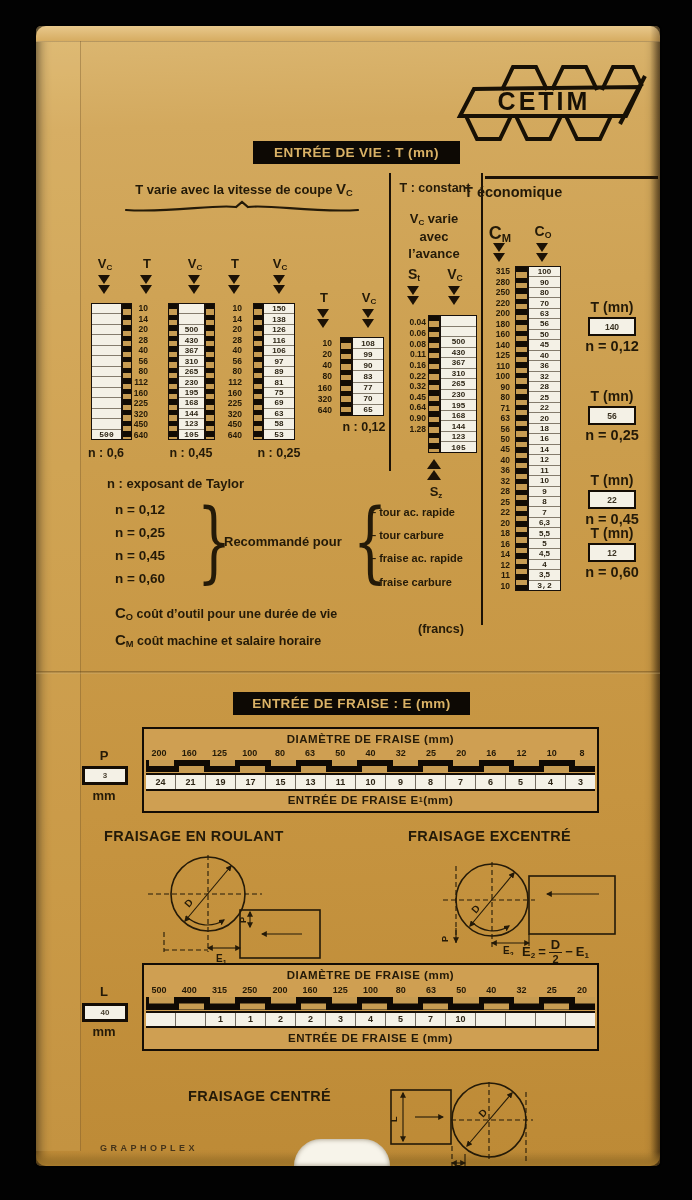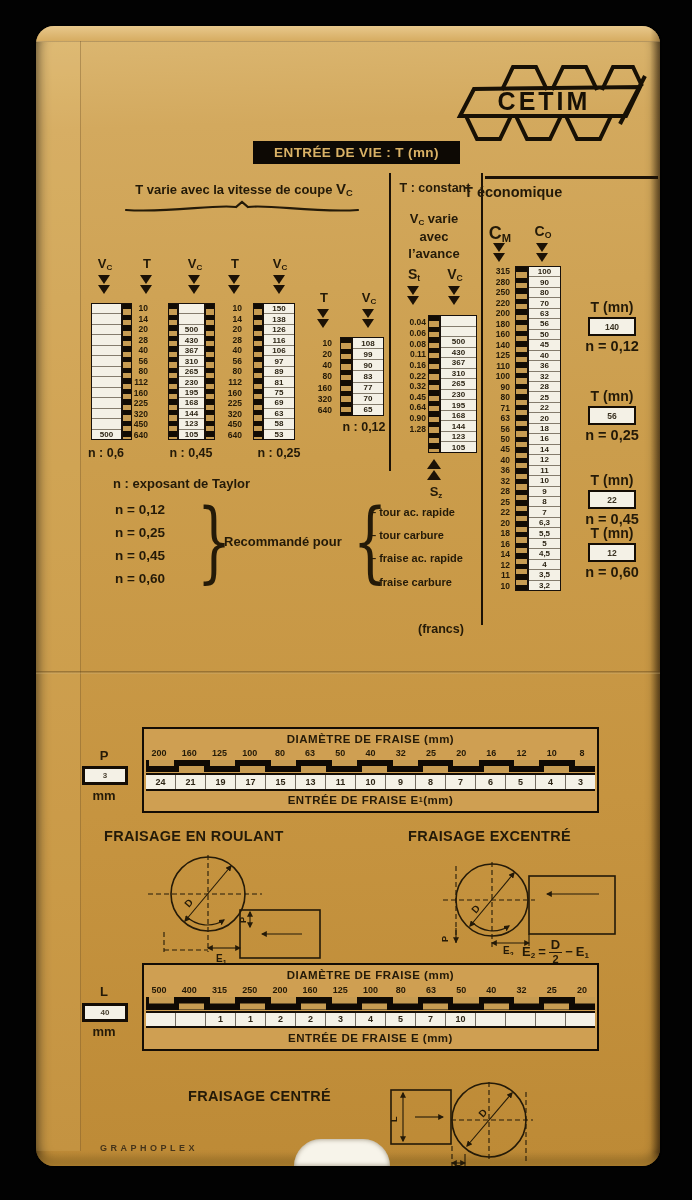--- a/index.html
+++ b/index.html
@@ -1,18 +1,18 @@
 <!DOCTYPE html>
 <html><head>
 <meta charset="utf-8">
 <style>
   html,body{margin:0;padding:0;background:#000;}
   .stage{position:relative;width:692px;height:1200px;background:#020202;overflow:hidden;
          font-family:"Liberation Sans",sans-serif;color:#241a08;}
-  .card{position:absolute;left:36px;top:26px;width:624px;height:1140px;border-radius:18px;
+  .card{position:absolute;left:36px;top:26px;width:624px;height:1140px;border-radius:5px;
         background:linear-gradient(178deg,#dcb873 0%,#d3a95e 9%,#cb9d4c 38%,#c69440 68%,#bd8a36 100%);
         box-shadow:0 0 14px rgba(0,0,0,.9) inset,0 0 2px #000;overflow:hidden;}
   .top-strip{position:absolute;left:0;top:0;width:100%;height:15px;border-radius:10px 10px 0 0;
         background:linear-gradient(180deg,#e8c88c,#d6ac61);border-bottom:1px solid rgba(90,60,15,.35);}
   .left-strip{position:absolute;left:0;top:15px;width:44px;height:1110px;
         background:rgba(255,225,160,.10);border-right:1px solid rgba(80,50,12,.30);}
   .right-shade{position:absolute;right:0;top:0;width:10px;height:100%;
         background:linear-gradient(90deg,rgba(0,0,0,0),rgba(40,20,0,.35));}
   .bottom-strip{position:absolute;left:0;bottom:0;width:100%;height:14px;border-radius:0 0 10px 10px;
         background:linear-gradient(0deg,#a87b2c,rgba(168,123,44,0));}
@@ -24,21 +24,21 @@
   
   .schead{font-weight:bold;font-size:13px;text-align:center;}
   .arr{width:0;height:0;border-left:6px solid transparent;border-right:6px solid transparent;
        border-top:9px solid #1c1206;margin:1px auto 0;}
   .uarr{width:0;height:0;border-left:7px solid transparent;border-right:7px solid transparent;
        border-bottom:10px solid #1c1206;margin:1px auto 0;}
   
   .window{background:#f4f1e6;border:1.5px solid #17100a;display:flex;flex-direction:column;box-sizing:border-box;}
   .window .cell{flex:1;display:flex;align-items:center;justify-content:center;
        font-size:8px;font-weight:bold;color:#2c2414;border-bottom:1px solid rgba(40,28,10,.55);}
-  .window .cell:last-child{border-bottom:none;}
+  .window .cell:last-child{border-bottom:none;font-family:Liberation Mono, monospace;}
   .checker{background:repeating-linear-gradient(180deg,#120c04 0 5.3px,#c79c52 5.3px 10.6px);
        border:1px solid #17100a;box-sizing:border-box;}
   .numcol{display:flex;flex-direction:column;}
   .numcol .cell{flex:1;display:flex;align-items:center;justify-content:flex-end;
        font-size:8.5px;font-weight:bold;color:#241a08;}
   .nlabel{font-weight:bold;font-size:12.5px;text-align:center;}
   .divv{background:#1c1206;width:2px;}
   .divh{background:#1c1206;height:2.5px;}
   
   .rescol{width:100px;text-align:center;}
@@ -409,41 +409,48 @@
     <div class="tmn">T (mn)</div>
     <div class="valbox">22</div>
     <div class="neq">n = 0,45</div>
   </div>
   <div class="abs rescol" style="left:526px;top:499px;">
     <div class="tmn">T (mn)</div>
     <div class="valbox">12</div>
     <div class="neq">n = 0,60</div>
   </div>
 
-  <div class="abs" style="left:77px;top:450px;font-weight:bold;font-size:13px;">n : exposant de Taylor</div>
+  <div class="abs" style="left:71px;top:450px;font-weight:bold;font-size:13px;">n : exposant de Taylor</div>
   <div class="abs nv-list" style="left:79px;top:472px;">
         <div class="cell">n = 0,12</div>
         <div class="cell">n = 0,25</div>
         <div class="cell">n = 0,45</div>
         <div class="cell">n = 0,60</div>
       </div>
   <div class="abs bracebig" style="left:150px;top:468px;">}</div>
   <div class="abs" style="left:188px;top:508px;font-weight:bold;font-size:13px;">Recommandé pour</div>
   <div class="abs bracebig" style="left:306px;top:468px;">{</div>
   <div class="abs uses-list" style="left:334px;top:474px;">
         <div class="cell">– tour ac. rapide</div>
         <div class="cell">– tour carbure</div>
         <div class="cell">– fraise ac. rapide</div>
         <div class="cell">– fraise carbure</div>
       </div>
 
+  <div class="abs" style="left:79px;top:578px;font-weight:bold;font-size:12.5px;">
+    <span style="font-size:15px;"><span>C</span><span class="sb">O</span></span><span> coût d’outil pour une durée de vie</span>
+  </div>
   <div class="abs" style="left:382px;top:596px;font-weight:bold;font-size:12.5px;">(francs)</div>
+  <div class="abs" style="left:79px;top:605px;font-weight:bold;font-size:12.5px;">
+    <span style="font-size:15px;"><span>C</span><span class="sb">M</span></span><span> coût machine et salaire horaire</span>
+  </div>
 
   <div class="abs" style="left:0;top:645px;width:100%;height:3px;background:linear-gradient(180deg,rgba(70,45,10,.45),rgba(255,230,170,.25));"></div>
 
+  <div class="abs blackbox" style="left:197px;top:666px;width:237px;height:23px;">ENTRÉE DE FRAISE : E (mm)</div>
 
   <div class="abs mtable" style="left:106px;top:701px;width:457px;height:86px;">
     <div class="mt-header">DIAMÈTRE DE FRAISE (mm)</div>
     <div class="mt-diams">
           <div class="cell">200</div>
           <div class="cell">160</div>
           <div class="cell">125</div>
           <div class="cell">100</div>
           <div class="cell">80</div>
           <div class="cell">63</div>

